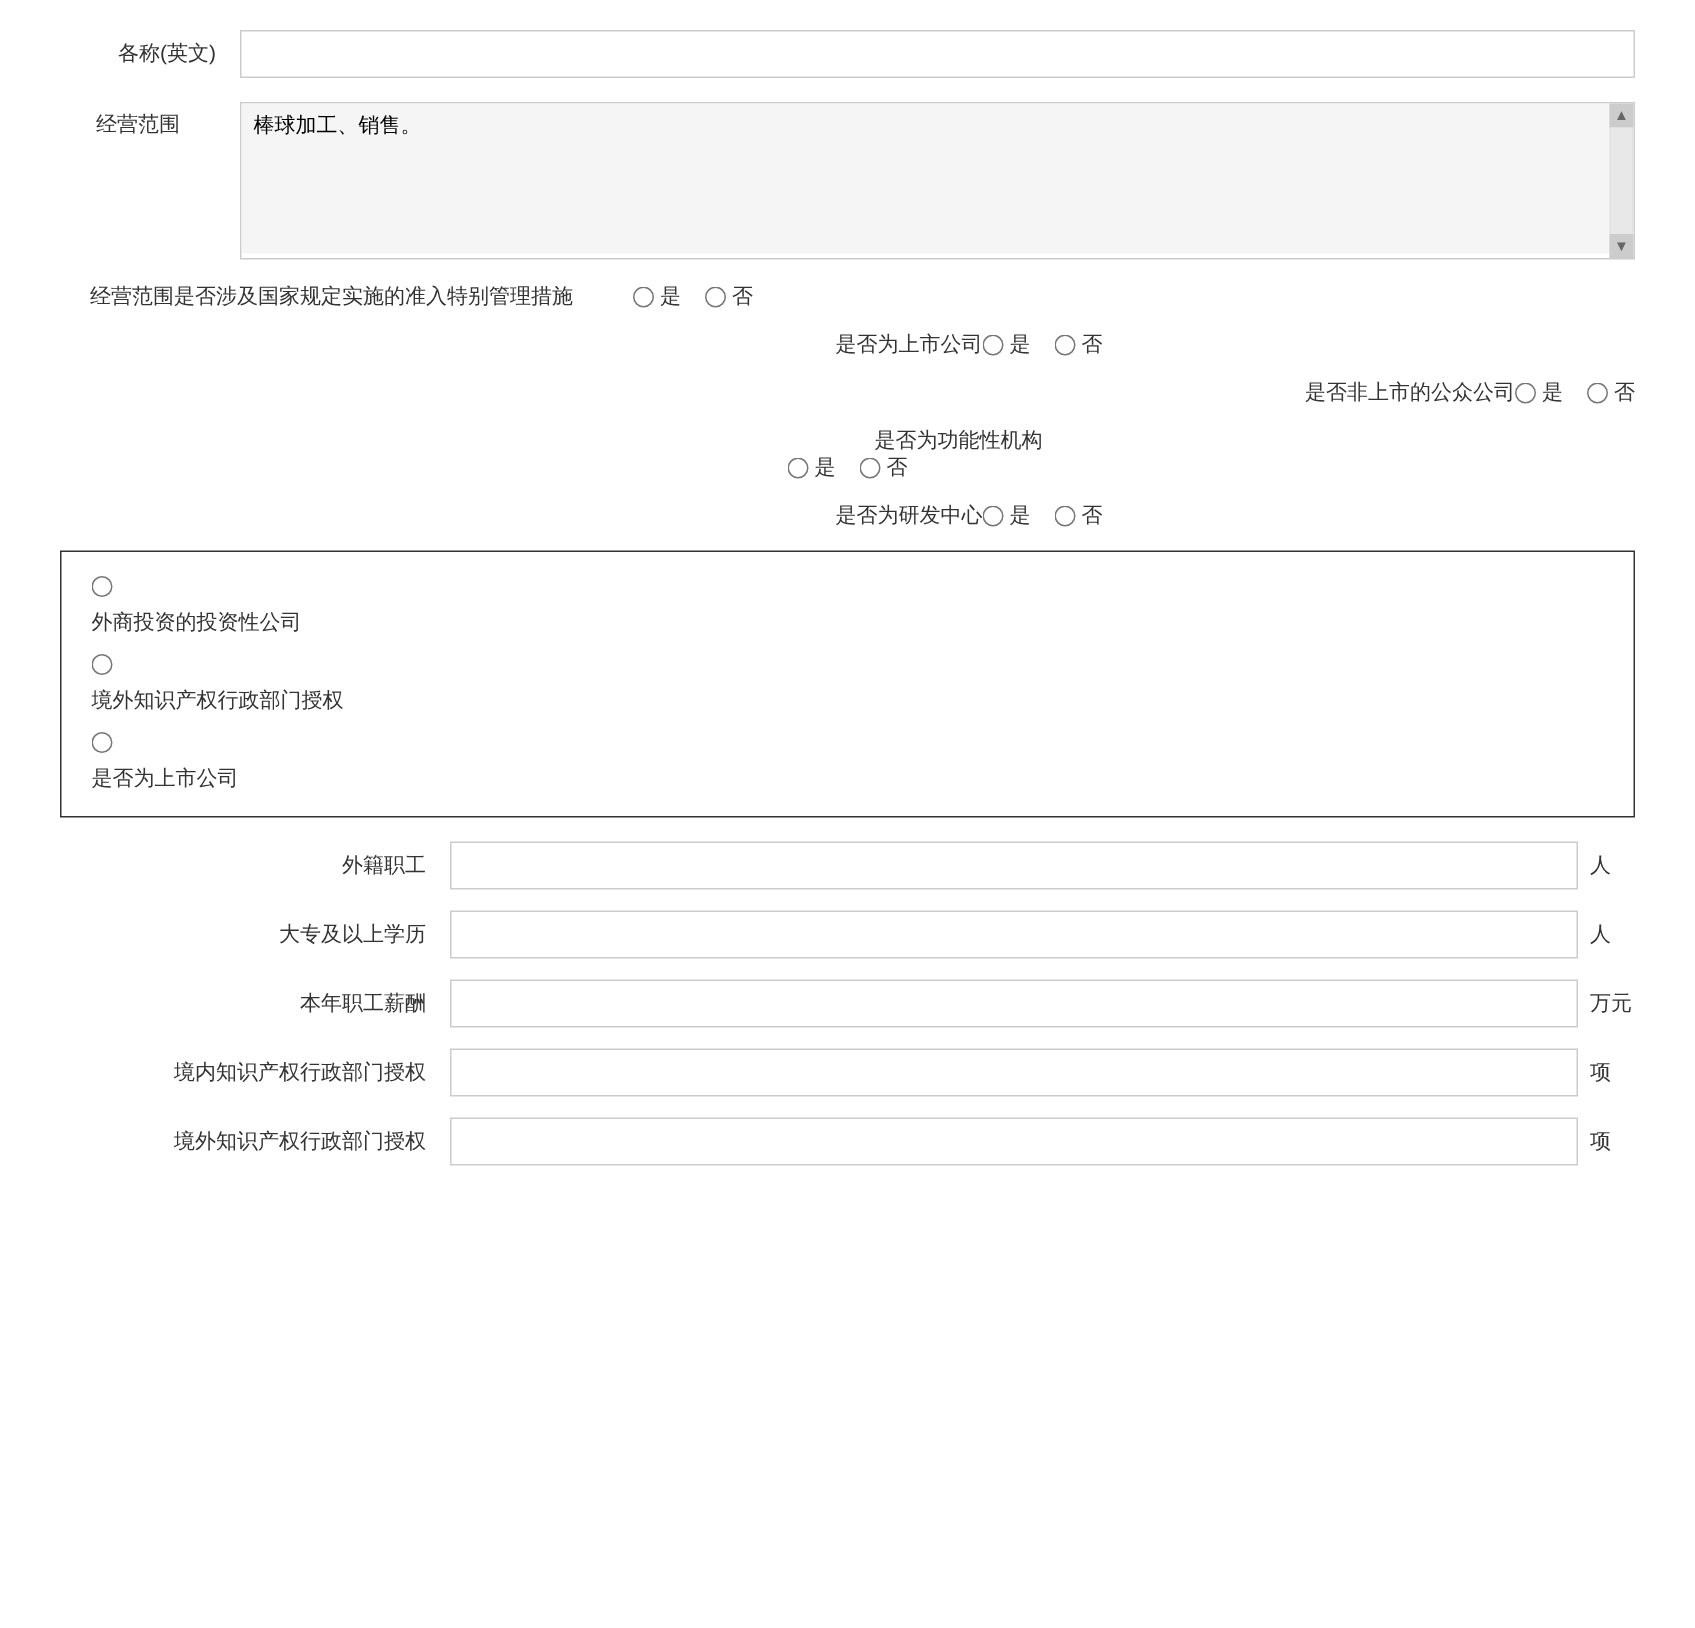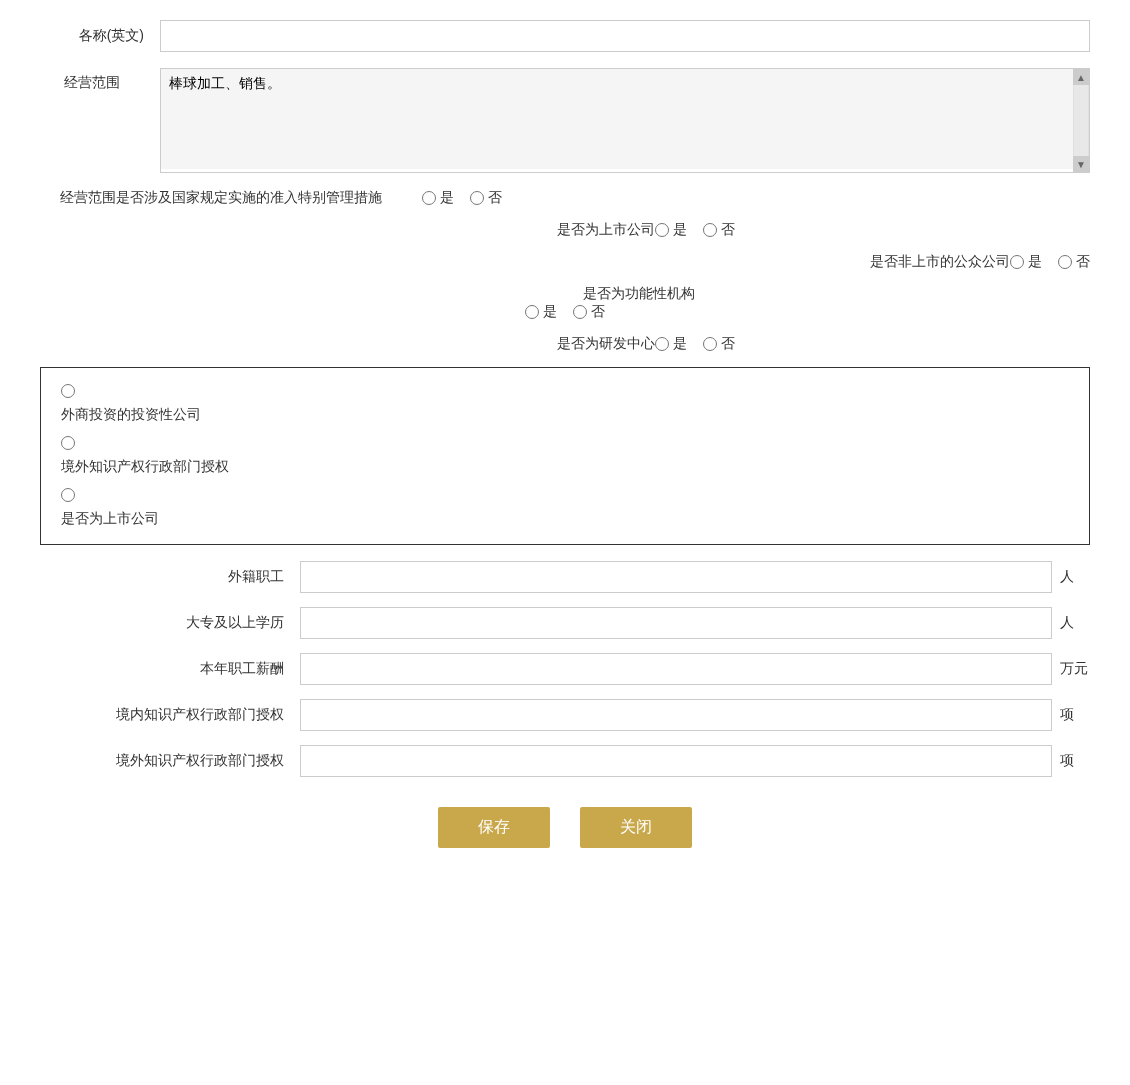--- a/index.html
+++ b/index.html
@@ -319,18 +319,14 @@
     <input type="text" class="number-input" style="">
     <span class="number-unit">项</span>
   </div>
 
   <div class="number-row">
     <div class="number-label">境外知识产权行政部门授权</div>
     <input type="text" class="number-input" style="">
     <span class="number-unit">项</span>
   </div>
 
-  <div class="button-row">
-    <button class="btn-save">保存</button>
-    <button class="btn-close">关闭</button>
-  </div>
 
 </div>
 
 </body></html>

